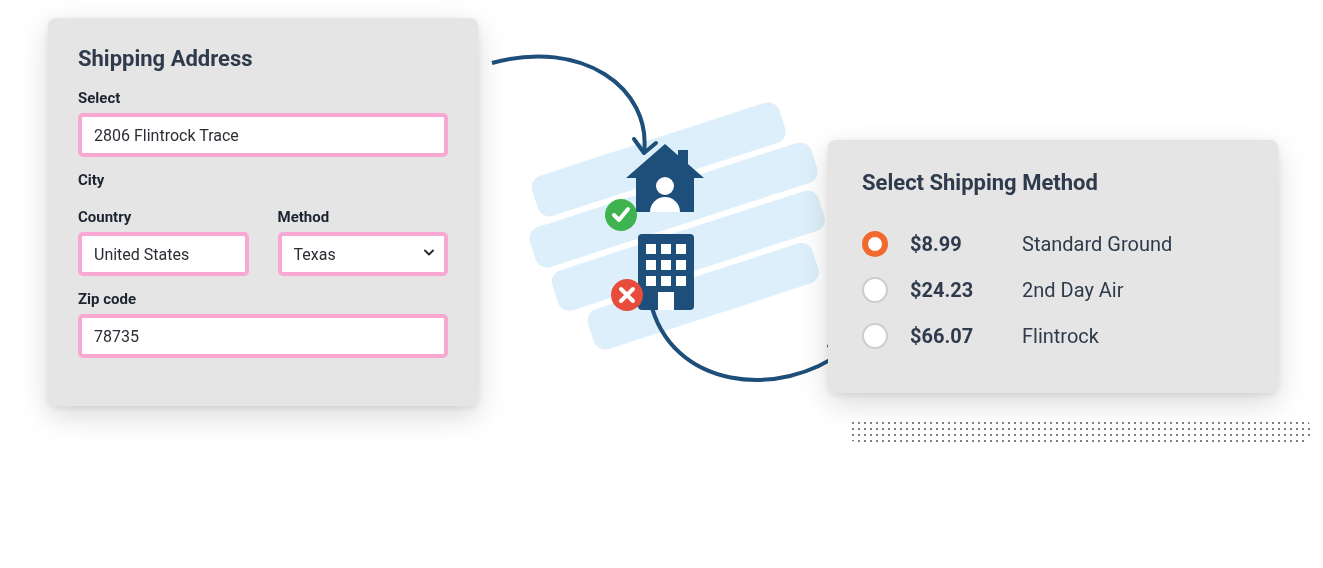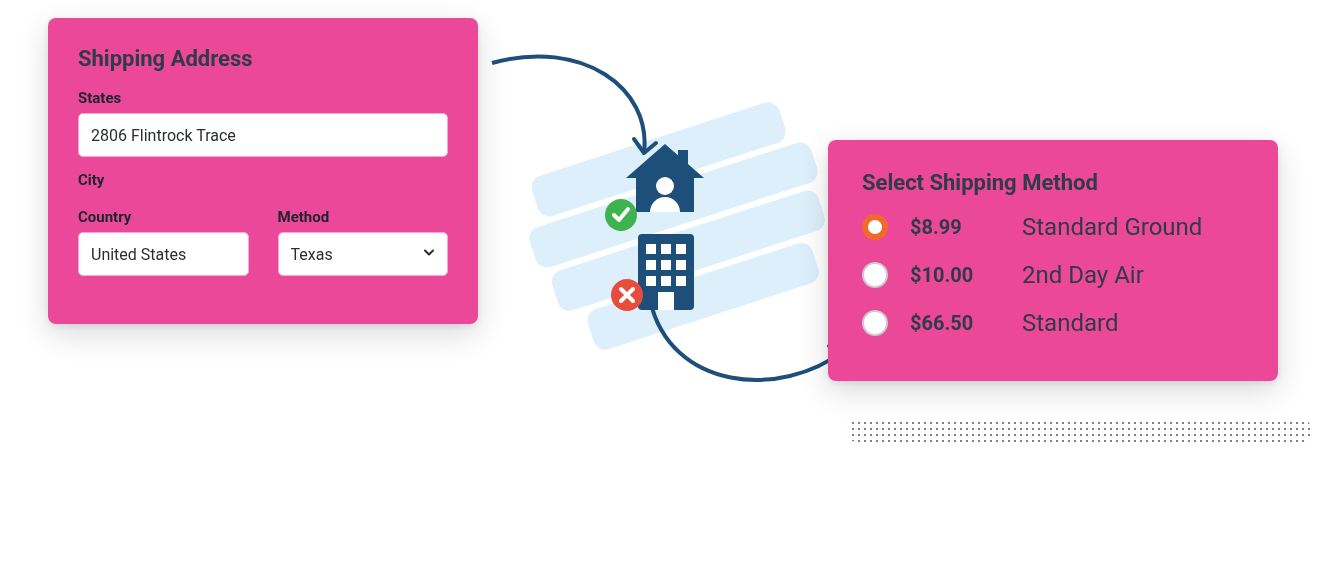--- a/index.html
+++ b/index.html
@@ -5,21 +5,21 @@
   * { box-sizing: border-box; margin: 0; padding: 0; }
   body {
     font-family: -apple-system, BlinkMacSystemFont, "Segoe UI", Roboto, "Helvetica Neue", Arial, sans-serif;
     background: #ffffff;
     width: 1323px;
     height: 568px;
     position: relative;
     overflow: hidden;
   }
   .card {
-    background: #ec4899;
+    background: #e5e5e5;
     border-radius: 8px;
     box-shadow: 0 10px 30px rgba(0,0,0,0.15), 0 2px 6px rgba(0,0,0,0.08);
     position: absolute;
   }
   .shipping-card {
     left: 48px;
     top: 18px;
     width: 430px;
     padding: 28px 30px 34px 30px;
   }
@@ -33,21 +33,21 @@
   .field-label {
     font-size: 15px;
     font-weight: 700;
     color: #1c2430;
     margin-bottom: 6px;
     display: block;
   }
   .field-input, .field-select {
     width: 100%;
     height: 44px;
-    border: 1px solid #f9a8d4;
+    border: 4px solid #f9a8d4;
     border-radius: 5px;
     padding: 0 12px;
     font-size: 16px;
     color: #2a2e34;
     background: #fff;
     font-family: inherit;
     appearance: none;
   }
   .field-row { display: flex; gap: 29px; margin-top: 19px; }
   .field-row .field-group { flex: 1; }
@@ -74,21 +74,21 @@
   .method-card {
     left: 828px;
     top: 140px;
     width: 450px;
     padding: 30px 34px 34px 34px;
   }
   .method-title {
     font-size: 22px;
     font-weight: 700;
     color: #2f3b4c;
-    margin-bottom: 8px;
+    margin-bottom: 26px;
   }
   .method-option {
     display: flex;
     align-items: center;
     gap: 22px;
     padding: 10px 0;
   }
   .radio {
     width: 26px; height: 26px;
     border-radius: 50%;
@@ -108,21 +108,21 @@
     background: #fff;
     border-radius: 50%;
   }
   .price {
     font-size: 20px;
     font-weight: 700;
     color: #2f3b4c;
     width: 90px;
   }
   .method-name {
-    font-size: 24px;
+    font-size: 20px;
     color: #2f3b4c;
   }
 
   
   .dot-shadow {
     position: absolute;
     left: 850px; top: 420px;
     width: 460px; height: 22px;
     background-image: radial-gradient(#2a2e34 1.2px, transparent 1.2px);
     background-size: 6px 6px;
@@ -130,21 +130,21 @@
     border-radius: 6px;
   }
 </style>
 </head>
 <body>
 
 <div class="card shipping-card">
   <h2 class="shipping-title">Shipping Address</h2>
 
   <div class="field-group">
-    <label class="field-label">States</label>
+    <label class="field-label">Select</label>
     <input class="field-input" value="2806 Flintrock Trace" style="">
   </div>
 
   <div class="field-group">
     <label class="field-label">City</label>
   </div>
 
   <div class="field-row">
     <div class="field-group">
       <label class="field-label">Country</label>
@@ -156,20 +156,24 @@
         <input class="field-select" value="Texas" style="">
         <span class="chev">
           <svg width="14" height="14" viewBox="0 0 14 14">
               <path d="M3 5l4 4 4-4" fill="none" stroke="#2a2e34" stroke-width="2" stroke-linecap="round" stroke-linejoin="round"></path>
             </svg>
         </span>
       </div>
     </div>
   </div>
 
+  <div class="field-group">
+    <label class="field-label">Zip code</label>
+    <input class="field-input" value="78735" style="">
+  </div>
 </div>
 
 <div class="mid-blob">
 
   <svg width="360" height="360" viewBox="0 0 360 360" style="left:0;top:0">
     <g class="brush" transform="translate(180 175) rotate(-18)">
       <rect x="-130" y="-90" width="260" height="42" rx="12"></rect>
       <rect x="-148" y="-42" width="296" height="42" rx="12"></rect>
       <rect x="-140" y="6" width="280" height="42" rx="12"></rect>
       <rect x="-118" y="54" width="236" height="42" rx="12"></rect>
@@ -226,22 +230,22 @@
   <h2 class="method-title">Select Shipping Method</h2>
 
   <div class="method-option">
     <span class="radio selected"></span>
     <span class="price">$8.99</span>
     <span class="method-name">Standard Ground</span>
   </div>
 
   <div class="method-option">
     <span class="radio"></span>
-    <span class="price">$10.00</span>
+    <span class="price">$24.23</span>
     <span class="method-name">2nd Day Air</span>
   </div>
 
   <div class="method-option">
     <span class="radio"></span>
-    <span class="price">$66.50</span>
-    <span class="method-name">Standard</span>
+    <span class="price">$66.07</span>
+    <span class="method-name">Flintrock</span>
   </div>
 </div>
 
 </body></html>

